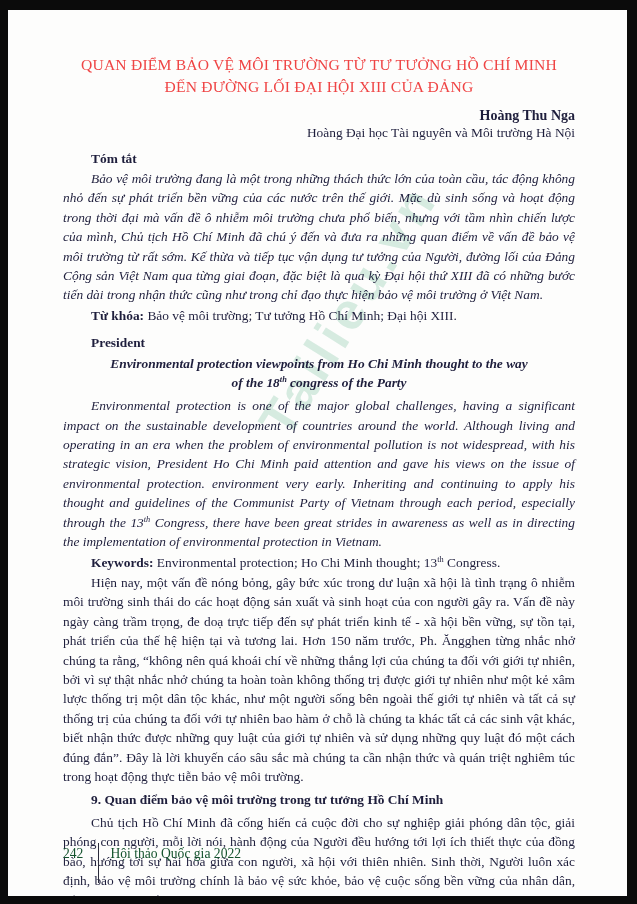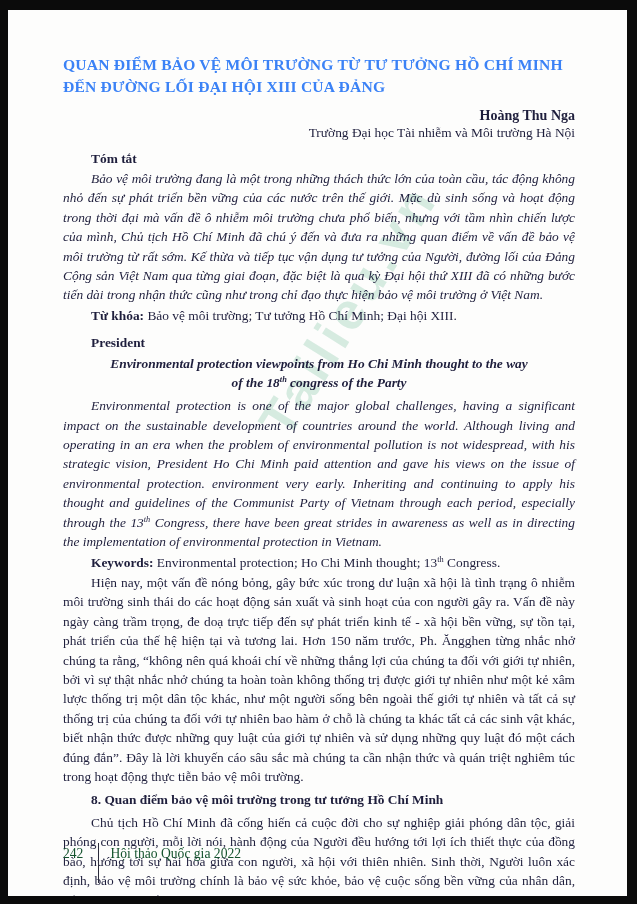--- a/index.html
+++ b/index.html
@@ -43,25 +43,25 @@
   }
   .content {
     position: relative;
     z-index: 1;
     padding: 44px 52px 0 55px;
     color: #1e1e3c;
     font-size: 13.4px;
   }
   .title {
     margin: 0 0 10px 0;
-    text-align: left;
+    text-align: center;
     font-size: 15.6px;
-    font-weight: bold;
+    font-weight: normal;
     line-height: 21.5px;
-    color: #3b82f6;
+    color: #ef4444;
     letter-spacing: 0.2px;
   }
   .author-block {
     text-align: right;
     margin: 6px 0 4px 0;
   }
   .author {
     font-weight: bold;
     font-size: 14px;
     line-height: 17px;
@@ -137,21 +137,21 @@
 
     <div class="content">
 
       <h1 class="title">
         <span>QUAN ĐIỂM BẢO VỆ MÔI TRƯỜNG TỪ TƯ TƯỞNG HỒ CHÍ MINH</span><br>
         <span>ĐẾN ĐƯỜNG LỐI ĐẠI HỘI XIII CỦA ĐẢNG</span>
       </h1>
 
       <div class="author-block">
         <div class="author">Hoàng Thu Nga</div>
-        <div class="affiliation">Trường Đại học Tài nhiễm và Môi trường Hà Nội</div>
+        <div class="affiliation">Hoàng Đại học Tài nguyên và Môi trường Hà Nội</div>
       </div>
 
       <div class="h-label">Tóm tắt</div>
 
       <p class="para italic">Bảo vệ môi trường đang là một trong những thách thức lớn của toàn cầu, tác động không nhỏ đến sự phát triển bền vững của các nước trên thế giới. Mặc dù sinh sống và hoạt động trong thời đại mà vấn đề ô nhiễm môi trường chưa phổ biến, nhưng với tầm nhìn chiến lược của mình, Chủ tịch Hồ Chí Minh đã chú ý đến và đưa ra những quan điểm về vấn đề bảo vệ môi trường từ rất sớm. Kế thừa và tiếp tục vận dụng tư tưởng của Người, đường lối của Đảng Cộng sản Việt Nam qua từng giai đoạn, đặc biệt là qua kỳ Đại hội thứ XIII đã có những bước tiến dài trong nhận thức cũng như trong chỉ đạo thực hiện bảo vệ môi trường ở Việt Nam.</p>
 
       <p class="para keywords"><b>Từ khóa:</b><span> Bảo vệ môi trường; Tư tưởng Hồ Chí Minh; Đại hội XIII.</span></p>
 
       <div class="h-label">President</div>
 
@@ -160,21 +160,21 @@
         <span>of the 18</span><sup>th</sup><span> congress of the Party</span>
       </div>
 
       <p class="para italic"><span>Environmental protection is one of the major global challenges, having a significant impact on the sustainable development of countries around the world. Although living and operating in an era when the problem of environmental pollution is not widespread, with his strategic vision, President Ho Chi Minh paid attention and gave his views on the issue of environmental protection. environment very early. Inheriting and continuing to apply his thought and guidelines of the Communist Party of Vietnam through each period, especially through the 13</span><sup>th</sup><span> Congress, there have been great strides in awareness as well as in directing the implementation of environmental protection in Vietnam.</span></p>
 
       <p class="para keywords"><b>Keywords:</b><span> Environmental protection; Ho Chi Minh thought; 13</span><sup>th</sup><span> Congress.</span></p>
 
 
       <p class="para">Hiện nay, một vấn đề nóng bỏng, gây bức xúc trong dư luận xã hội là tình trạng ô nhiễm môi trường sinh thái do các hoạt động sản xuất và sinh hoạt của con người gây ra. Vấn đề này ngày càng trầm trọng, đe doạ trực tiếp đến sự phát triển kinh tế - xã hội bền vững, sự tồn tại, phát triển của thế hệ hiện tại và tương lai. Hơn 150 năm trước, Ph. Ăngghen từng nhắc nhở chúng ta rằng, “không nên quá khoái chí về những thắng lợi của chúng ta đối với giới tự nhiên, bởi vì sự thật nhắc nhở chúng ta hoàn toàn không thống trị được giới tự nhiên như một kẻ xâm lược thống trị một dân tộc khác, như một người sống bên ngoài thế giới tự nhiên và tất cả sự thống trị của chúng ta đối với tự nhiên bao hàm ở chỗ là chúng ta khác tất cả các sinh vật khác, biết nhận thức được những quy luật của giới tự nhiên và sử dụng những quy luật đó một cách đúng đắn”. Đây là lời khuyến cáo sâu sắc mà chúng ta cần nhận thức và quán triệt nghiêm túc trong hoạt động thực tiễn bảo vệ môi trường.</p>
 
-      <div class="h-section">8. Quan điểm bảo vệ môi trường trong tư tưởng Hồ Chí Minh</div>
+      <div class="h-section">9. Quan điểm bảo vệ môi trường trong tư tưởng Hồ Chí Minh</div>
 
       <p class="para">Chủ tịch Hồ Chí Minh đã cống hiến cả cuộc đời cho sự nghiệp giải phóng dân tộc, giải phóng con người, mỗi lời nói, hành động của Người đều hướng tới lợi ích thiết thực của đồng bào, hướng tới sự hài hòa giữa con người, xã hội với thiên nhiên. Sinh thời, Người luôn xác định, bảo vệ môi trường chính là bảo vệ sức khỏe, bảo vệ cuộc sống bền vững của nhân dân, điều này được thể hiện</p>
 
     </div>
 
     <div class="footer">
       <span class="page-num">242</span>
       <span class="footer-bar"></span>
       <span class="footer-text">Hội thảo Quốc gia 2022</span>
     </div>

